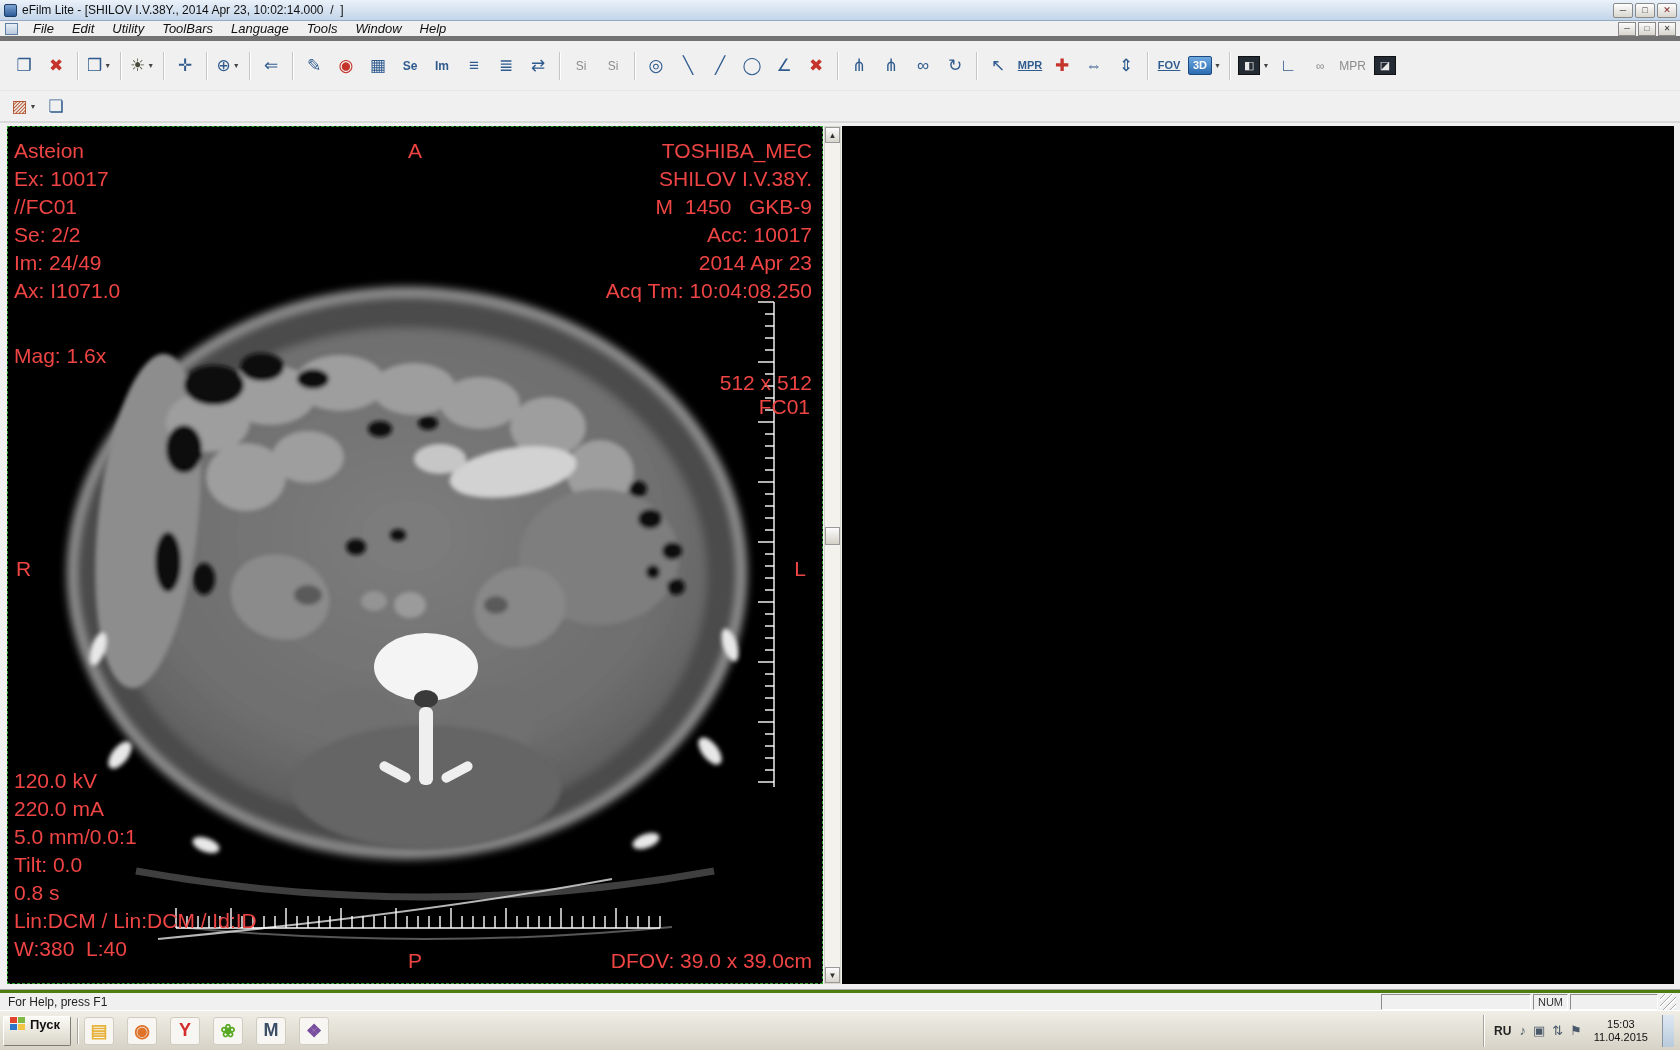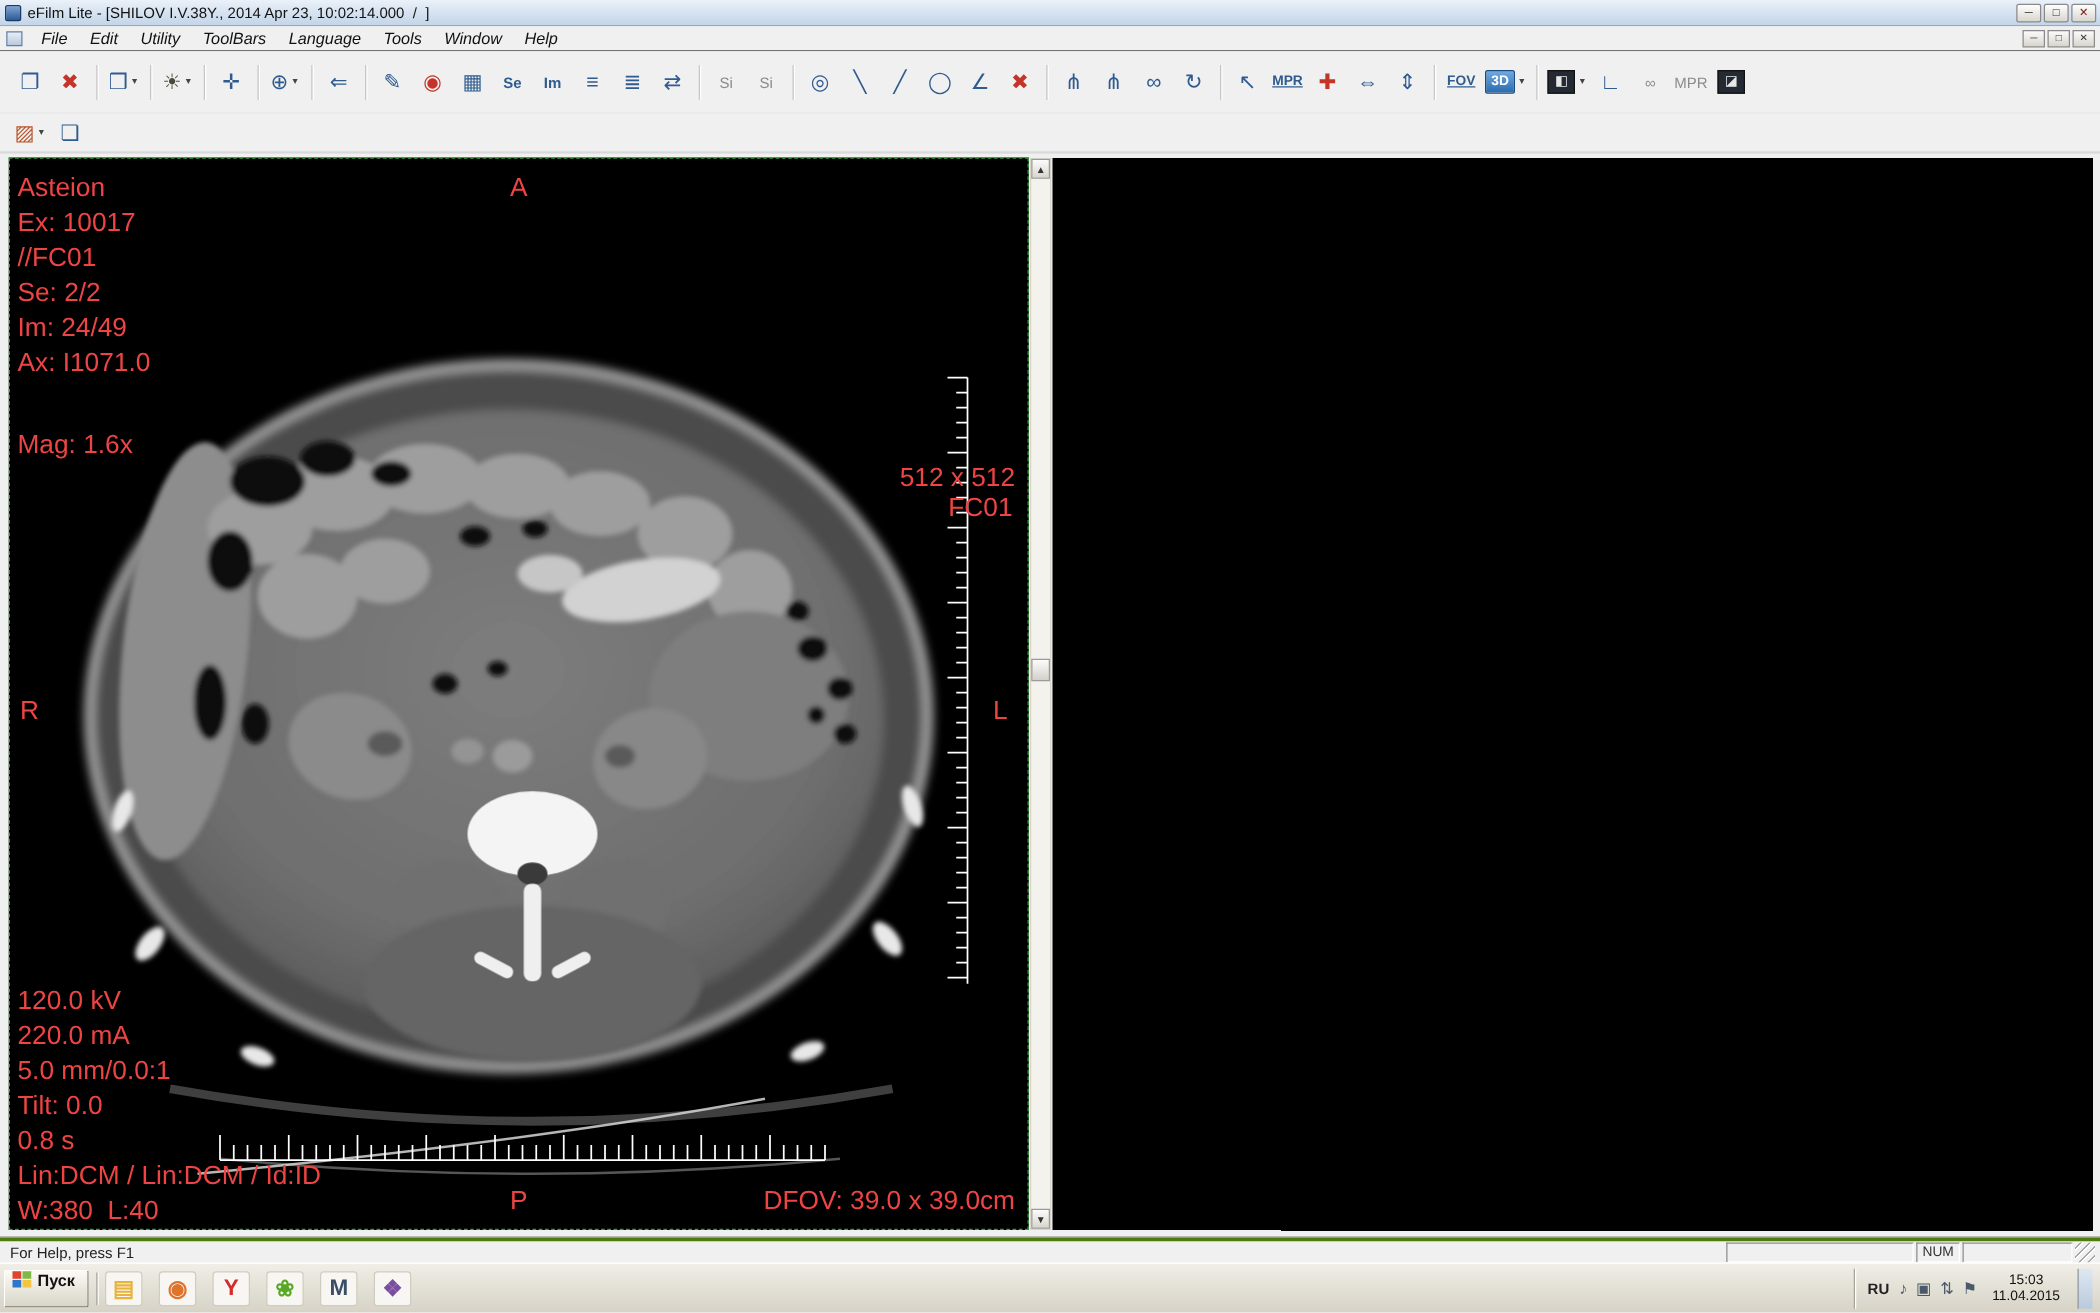--- a/index.html
+++ b/index.html
@@ -14,21 +14,21 @@
     background:linear-gradient(#7FA5D4,#2C5B97); border:1px solid #1C3C66; }
   .title-text { flex:1; white-space:pre; }
   .win-controls { display:flex; gap:2px; margin-right:3px; }
   .winbtn { width:20px; height:15px; font-size:9px; line-height:13px; text-align:center;
     background:linear-gradient(#FEFEFE,#D9D6CE); border:1px solid #8A8A8A; border-radius:2px; color:#333; }
   .winbtn.close { color:#7A1F1F; }
 
   
   .menubar { position:absolute; top:21px; left:0; right:0; height:20px; background:#F0F0F0;
     display:flex; align-items:center; font-size:13px; font-style:italic; color:#111;
-    border-bottom:1px solid #737373; }
+    border-bottom:5px solid #737373; }
   .mdi-doc-icon { width:13px; height:12px; margin:0 6px 0 5px;
     background:linear-gradient(#E8EEF6,#B9C9DC); border:1px solid #5E7FA6; }
   .menu-item { padding:2px 9px; }
   .mdi-controls { margin-left:auto; display:flex; gap:2px; margin-right:4px; }
   .mdibtn { width:18px; height:14px; font-size:8px; line-height:12px; text-align:center;
     background:linear-gradient(#FBFBFB,#D8D5CC); border:1px solid #8A8A8A; color:#333; font-style:normal; }
 
   
   .toolbar1 { position:absolute; top:41px; left:0; right:0; height:50px; background:#F0F0F0;
     display:flex; align-items:center; padding-left:8px; border-bottom:1px solid #E6E6E6; }
@@ -73,21 +73,21 @@
   .ov { position:absolute; color:#ef4444; font-size:21px; line-height:28px; white-space:pre; }
   .ov-right { text-align:right; }
   #ov-topleft { left:6px; top:10px; }
   #ov-mag { left:6px; top:215px; }
   #ov-topcenter { left:50%; top:10px; transform:translateX(-50%); }
   #ov-topright { right:10px; top:10px; }
   #ov-matrix { right:10px; top:242px; }
   #ov-kernel { right:12px; top:266px; }
   #ov-left-marker { left:8px; top:428px; }
   #ov-right-marker { right:16px; top:428px; }
-  #ov-bottomleft { left:6px; bottom:0; }
+  #ov-bottomleft { left:6px; bottom:20px; }
   #ov-bottomcenter { left:50%; bottom:8px; transform:translateX(-50%); }
   #ov-bottomright { right:10px; bottom:8px; }
 
   
   .statusbar { position:absolute; top:990px; left:0; right:0; height:20px; background:#F0F0F0;
     border-top:3px solid #4d7c0f; box-shadow:0 -1px 0 #A8A8A8; display:flex; align-items:center;
     font-size:12px; color:#222; padding:0 4px; }
   .sb-help { flex:1; padding-left:4px; }
   .sb-cell { height:16px; margin-left:2px; border:1px solid; border-color:#8C8C8C #FFF #FFF #8C8C8C;
     font-size:11px; line-height:14px; text-align:center; color:#333; }
@@ -473,20 +473,21 @@
           <line x1="608" y1="781" x2="608" y2="801" stroke="#FFFFFF" stroke-width="1.4"></line>
           <line x1="619" y1="789" x2="619" y2="801" stroke="#FFFFFF" stroke-width="1.4"></line>
           <line x1="630" y1="789" x2="630" y2="801" stroke="#FFFFFF" stroke-width="1.4"></line>
           <line x1="641" y1="789" x2="641" y2="801" stroke="#FFFFFF" stroke-width="1.4"></line>
           <line x1="652" y1="789" x2="652" y2="801" stroke="#FFFFFF" stroke-width="1.4"></line>
         </svg>
 
       <div class="ov" id="ov-topleft"><div>Asteion</div><div>Ex: 10017</div><div>//FC01</div><div>Se: 2/2</div><div>Im: 24/49</div><div>Ax: I1071.0</div></div>
       <div class="ov" id="ov-mag">Mag: 1.6x</div>
       <div class="ov" id="ov-topcenter">A</div>
+      <div class="ov ov-right" id="ov-topright"><div>TOSHIBA_MEC</div><div>SHILOV I.V.38Y.</div><div>M  1450   GKB-9</div><div>Acc: 10017</div><div>2014 Apr 23</div><div>Acq Tm: 10:04:08.250</div></div>
       <div class="ov ov-right" id="ov-matrix">512 x 512</div>
       <div class="ov ov-right" id="ov-kernel">FC01</div>
       <div class="ov" id="ov-left-marker">R</div>
       <div class="ov" id="ov-right-marker">L</div>
       <div class="ov" id="ov-bottomleft"><div>120.0 kV</div><div>220.0 mA</div><div>5.0 mm/0.0:1</div><div>Tilt: 0.0</div><div>0.8 s</div><div>Lin:DCM / Lin:DCM / Id:ID</div><div>W:380  L:40</div></div>
       <div class="ov" id="ov-bottomcenter">P</div>
       <div class="ov" id="ov-bottomright">DFOV: 39.0 x 39.0cm</div>
     </div>
 
     <div class="vscroll">

